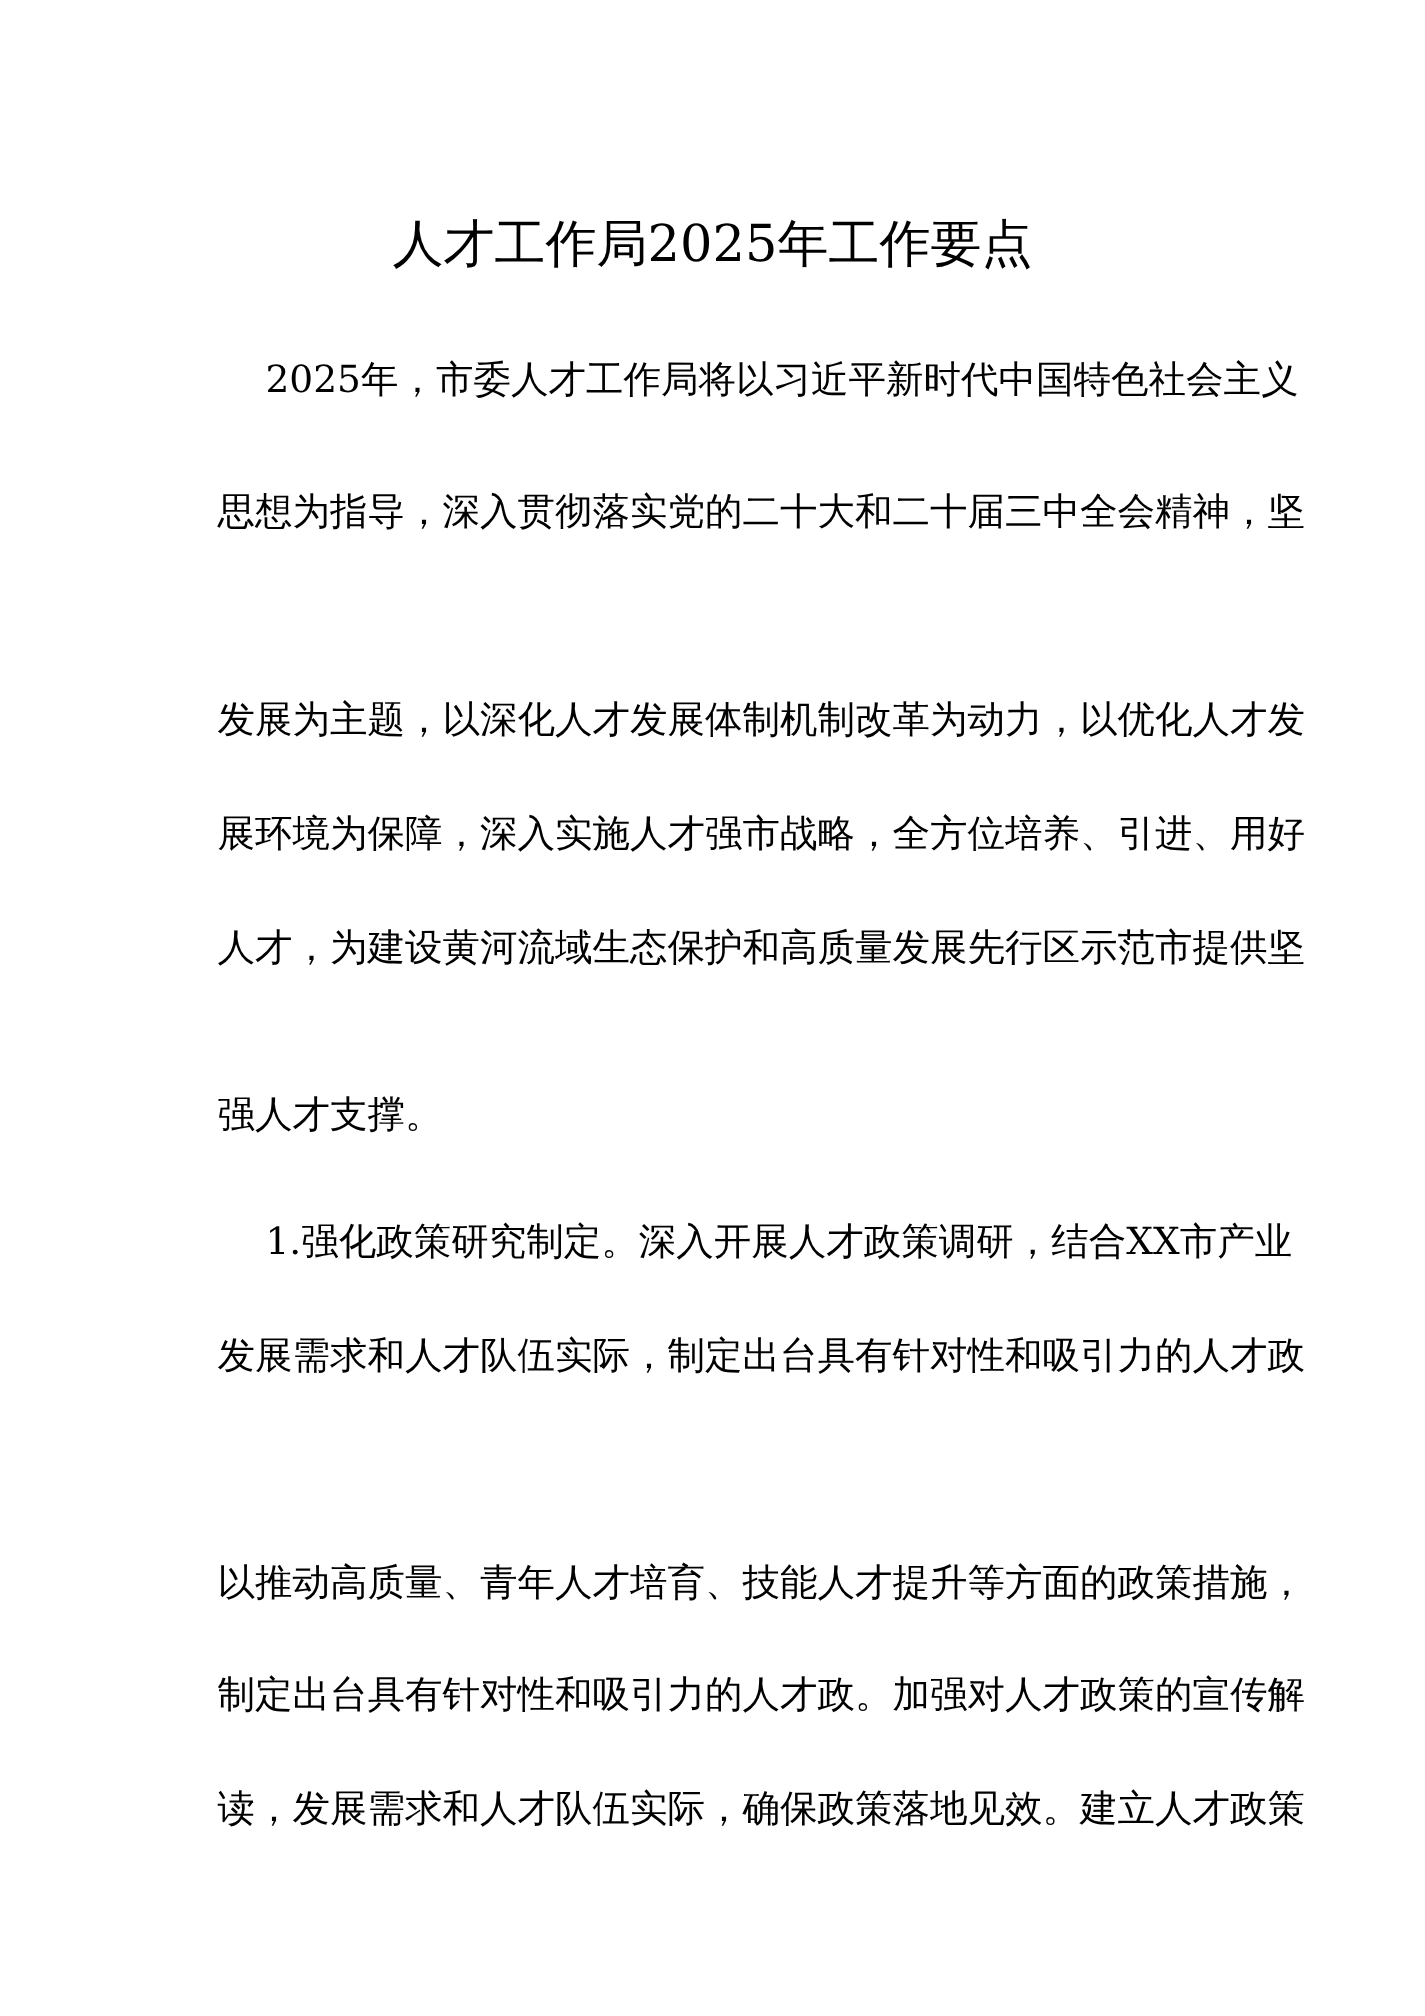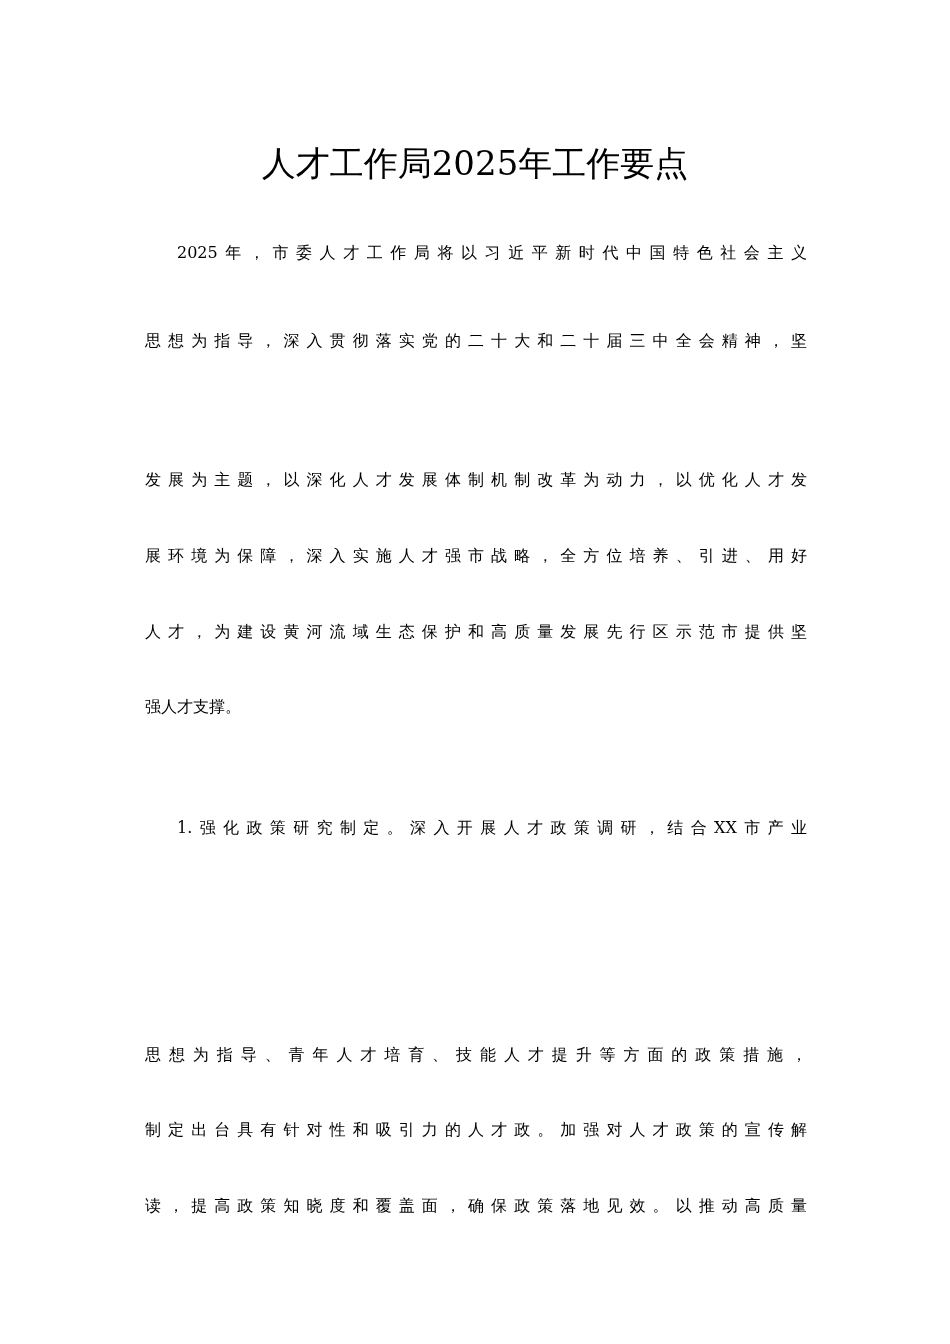--- a/index.html
+++ b/index.html
@@ -31,21 +31,21 @@
       font-size: 34px;
       line-height: 48px;
       font-weight: normal;
       letter-spacing: 0px;
       white-space: nowrap;
     }
     .line {
       position: absolute;
       left: 145px;
       width: 662px;
-      font-size: 16px;
+      font-size: 25px;
       line-height: 30px;
       height: 30px;
       white-space: nowrap;
       text-align: justify;
       text-align-last: justify;
       overflow: visible;
     }
     .line.indent {
       left: 177px;
       width: 630px;
@@ -58,20 +58,21 @@
 <body>
 
 <div class="page">
   <h1 class="title">人才工作局2025年工作要点</h1>
 
   <div class="line indent" style="top:238px">2025年，市委人才工作局将以习近平新时代中国特色社会主义</div>
   <div class="line" style="top:326px">思想为指导，深入贯彻落实党的二十大和二十届三中全会精神，坚</div>
   <div class="line" style="top:465px">发展为主题，以深化人才发展体制机制改革为动力，以优化人才发</div>
   <div class="line" style="top:541px">展环境为保障，深入实施人才强市战略，全方位培养、引进、用好</div>
   <div class="line" style="top:617px">人才，为建设黄河流域生态保护和高质量发展先行区示范市提供坚</div>
-  <div class="line last" style="top:692px">强人才支撑。</div>
+  <div class="line last" style="top:728px">强人才支撑。</div>
 
 
   <div class="line indent" style="top:813px">1.强化政策研究制定。深入开展人才政策调研，结合XX市产业</div>
-  <div class="line" style="top:1040px">思想为指导、青年人才培育、技能人才提升等方面的政策措施，</div>
+  <div class="line" style="top:889px">发展需求和人才队伍实际，制定出台具有针对性和吸引力的人才政</div>
+  <div class="line" style="top:1040px">以推动高质量、青年人才培育、技能人才提升等方面的政策措施，</div>
   <div class="line" style="top:1115px">制定出台具有针对性和吸引力的人才政。加强对人才政策的宣传解</div>
-  <div class="line" style="top:1191px">读，提高政策知晓度和覆盖面，确保政策落地见效。以推动高质量</div>
+  <div class="line" style="top:1191px">读，发展需求和人才队伍实际，确保政策落地见效。建立人才政策</div>
 </div>
 
 </body></html>

